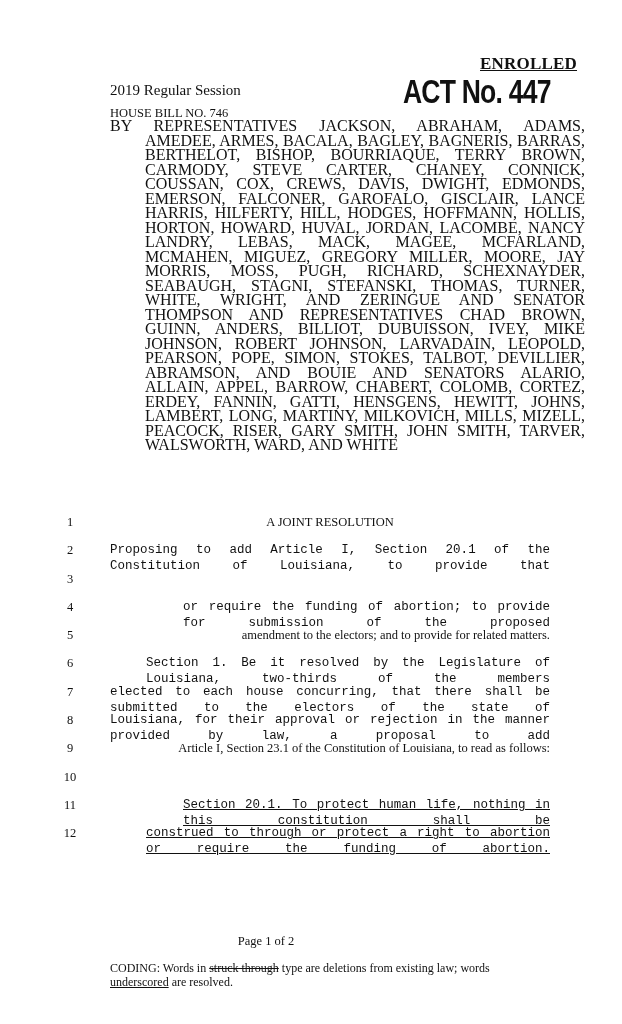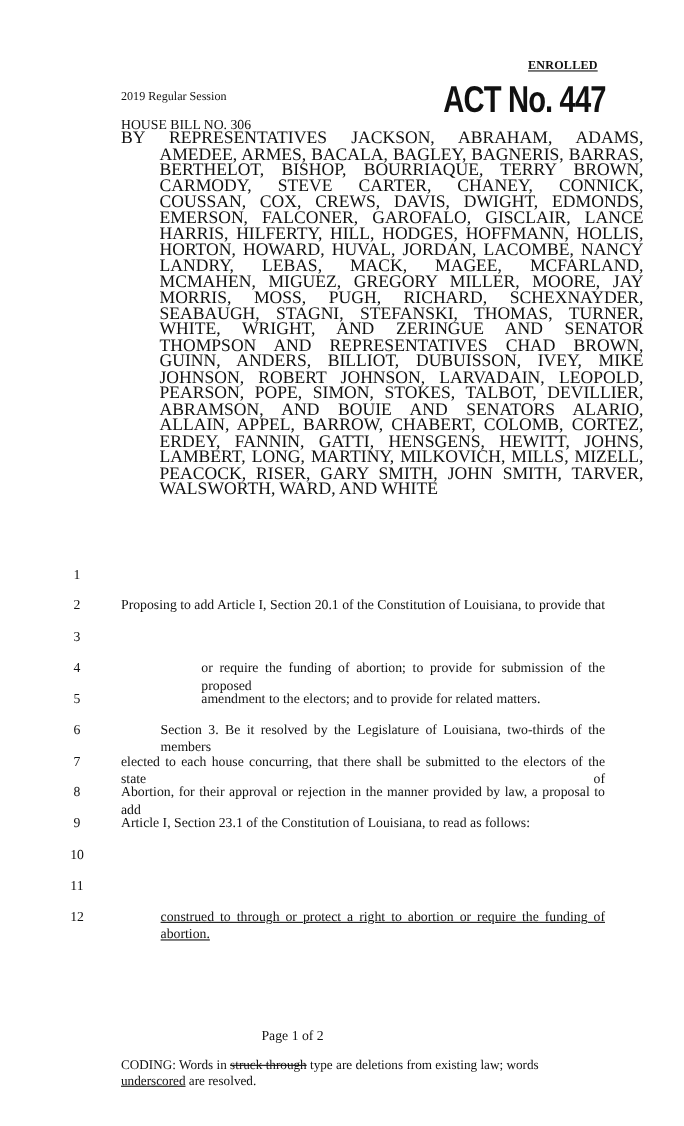--- a/index.html
+++ b/index.html
@@ -3,103 +3,105 @@
 <meta charset="utf-8">
 <style>
   html, body { margin: 0; padding: 0; background: #ffffff; }
   body {
     width: 622px; height: 1024px; position: relative; overflow: hidden;
     font-family: "Liberation Serif", "DejaVu Serif", serif;
     color: #111111;
   }
   .abs { position: absolute; }
   .enrolled {
-    left: 480px; top: 54px; font-size: 11px; font-weight: bold;
+    left: 480px; top: 54px; font-size: 17px; font-weight: bold;
     text-decoration: underline; letter-spacing: 0.2px;
   }
-  .session { left: 110px; top: 82px; font-size: 11px; font-family: Liberation Serif, serif; }
+  .session { left: 110px; top: 82px; font-size: 15px; font-family: Liberation Serif, serif; }
   .housebill { left: 110px; top: 106px; font-size: 12.5px; }
   .actno {
     left: 403px; top: 72px;
     font-family: "Liberation Sans", "DejaVu Sans", sans-serif;
     font-weight: bold; font-size: 34px; letter-spacing: -1px;
     transform: scaleX(0.78); transform-origin: left top;
     line-height: 38px;
   }
   .sponsors {
     left: 110px; top: 119px; width: 440px;
     font-size: 16px; line-height: 14.5px;
     text-align: justify; text-align-last: left;
     padding-left: 35px; text-indent: -35px;
   }
   .lines { left: 0; top: 514px; width: 622px; }
   .line {
     position: relative; height: 28.3px; font-size: 12.5px; line-height: 16px;
   }
   .lnum { position: absolute; left: 58px; width: 24px; text-align: center; top: 0; }
-  .ltext { position: absolute; left: 110px; width: 440px; top: 0; white-space: nowrap; }
-  .ltext.justify { text-align: justify; text-align-last: justify; white-space: normal; }
+  .ltext { position: absolute; left: 110px; width: 440px; top: 0; white-space: nowrap; text-align: right; }
+  .ltext.justify { text-align: justify; text-align-last: justify; white-space: normal; font-family: Liberation Mono, monospace; }
   .center { text-align: center; }
   .ind1 { left: 146px; width: 404px; }
   .ind2 { left: 183px; width: 367px; }
   .u { text-decoration: underline; }
   .pagenum { left: 0; width: 532px; top: 934px; text-align: center; font-size: 12.5px; }
   .coding { left: 110px; top: 961px; width: 440px; font-size: 12px; line-height: 14px; }
   .strike { text-decoration: line-through; }
 </style>
 </head>
 <body>
 
 <div class="abs enrolled">ENROLLED</div>
 <div class="abs session">2019 Regular Session</div>
-<div class="abs housebill">HOUSE BILL NO. 306</div>
+<div class="abs housebill">HOUSE BILL NO. 746</div>
 <div class="abs actno">ACT No. 447</div>
 
 <div class="abs sponsors">BY REPRESENTATIVES JACKSON, ABRAHAM, ADAMS, AMEDEE, ARMES, BACALA, BAGLEY, BAGNERIS, BARRAS, BERTHELOT, BISHOP, BOURRIAQUE, TERRY BROWN, CARMODY, STEVE CARTER, CHANEY, CONNICK, COUSSAN, COX, CREWS, DAVIS, DWIGHT, EDMONDS, EMERSON, FALCONER, GAROFALO, GISCLAIR, LANCE HARRIS, HILFERTY, HILL, HODGES, HOFFMANN, HOLLIS, HORTON, HOWARD, HUVAL, JORDAN, LACOMBE, NANCY LANDRY, LEBAS, MACK, MAGEE, MCFARLAND, MCMAHEN, MIGUEZ, GREGORY MILLER, MOORE, JAY MORRIS, MOSS, PUGH, RICHARD, SCHEXNAYDER, SEABAUGH, STAGNI, STEFANSKI, THOMAS, TURNER, WHITE, WRIGHT, AND ZERINGUE AND SENATOR THOMPSON AND REPRESENTATIVES CHAD BROWN, GUINN, ANDERS, BILLIOT, DUBUISSON, IVEY, MIKE JOHNSON, ROBERT JOHNSON, LARVADAIN, LEOPOLD, PEARSON, POPE, SIMON, STOKES, TALBOT, DEVILLIER, ABRAMSON, AND BOUIE AND SENATORS ALARIO, ALLAIN, APPEL, BARROW, CHABERT, COLOMB, CORTEZ, ERDEY, FANNIN, GATTI, HENSGENS, HEWITT, JOHNS, LAMBERT, LONG, MARTINY, MILKOVICH, MILLS, MIZELL, PEACOCK, RISER, GARY SMITH, JOHN SMITH, TARVER, WALSWORTH, WARD, AND WHITE</div>
 
 <div class="abs lines">
   <div class="line">
     <span class="lnum">1</span>
+    <span class="ltext center">A JOINT RESOLUTION</span>
   </div>
   <div class="line">
     <span class="lnum">2</span>
     <span class="ltext justify">Proposing to add Article I, Section 20.1 of the Constitution of Louisiana, to provide that</span>
   </div>
   <div class="line">
     <span class="lnum">3</span>
   </div>
   <div class="line">
     <span class="lnum">4</span>
     <span class="ltext justify ind2">or require the funding of abortion; to provide for submission of the proposed</span>
   </div>
   <div class="line">
     <span class="lnum">5</span>
     <span class="ltext ind2">amendment to the electors; and to provide for related matters.</span>
   </div>
   <div class="line">
     <span class="lnum">6</span>
-    <span class="ltext justify ind1">Section 3.  Be it resolved by the Legislature of Louisiana, two-thirds of the members</span>
+    <span class="ltext justify ind1">Section 1.  Be it resolved by the Legislature of Louisiana, two-thirds of the members</span>
   </div>
   <div class="line">
     <span class="lnum">7</span>
     <span class="ltext justify">elected to each house concurring, that there shall be submitted to the electors of the state of</span>
   </div>
   <div class="line">
     <span class="lnum">8</span>
-    <span class="ltext justify">Abortion, for their approval or rejection in the manner provided by law, a proposal to add</span>
+    <span class="ltext justify">Louisiana, for their approval or rejection in the manner provided by law, a proposal to add</span>
   </div>
   <div class="line">
     <span class="lnum">9</span>
     <span class="ltext">Article I, Section 23.1 of the Constitution of Louisiana, to read as follows:</span>
   </div>
   <div class="line">
     <span class="lnum">10</span>
   </div>
   <div class="line">
     <span class="lnum">11</span>
+    <span class="ltext justify ind2 u">Section 20.1.  To protect human life, nothing in this constitution shall be</span>
   </div>
   <div class="line">
     <span class="lnum">12</span>
     <span class="ltext justify ind1 u">construed to through or protect a right to abortion or require the funding of abortion.</span>
   </div>
 </div>
 
 <div class="abs pagenum">Page 1 of 2</div>
 
 <div class="abs coding"><span>CODING:  Words in </span><span class="strike">struck through</span><span> type are deletions from existing law; words </span><span class="u">underscored</span><span> are resolved.</span></div>

